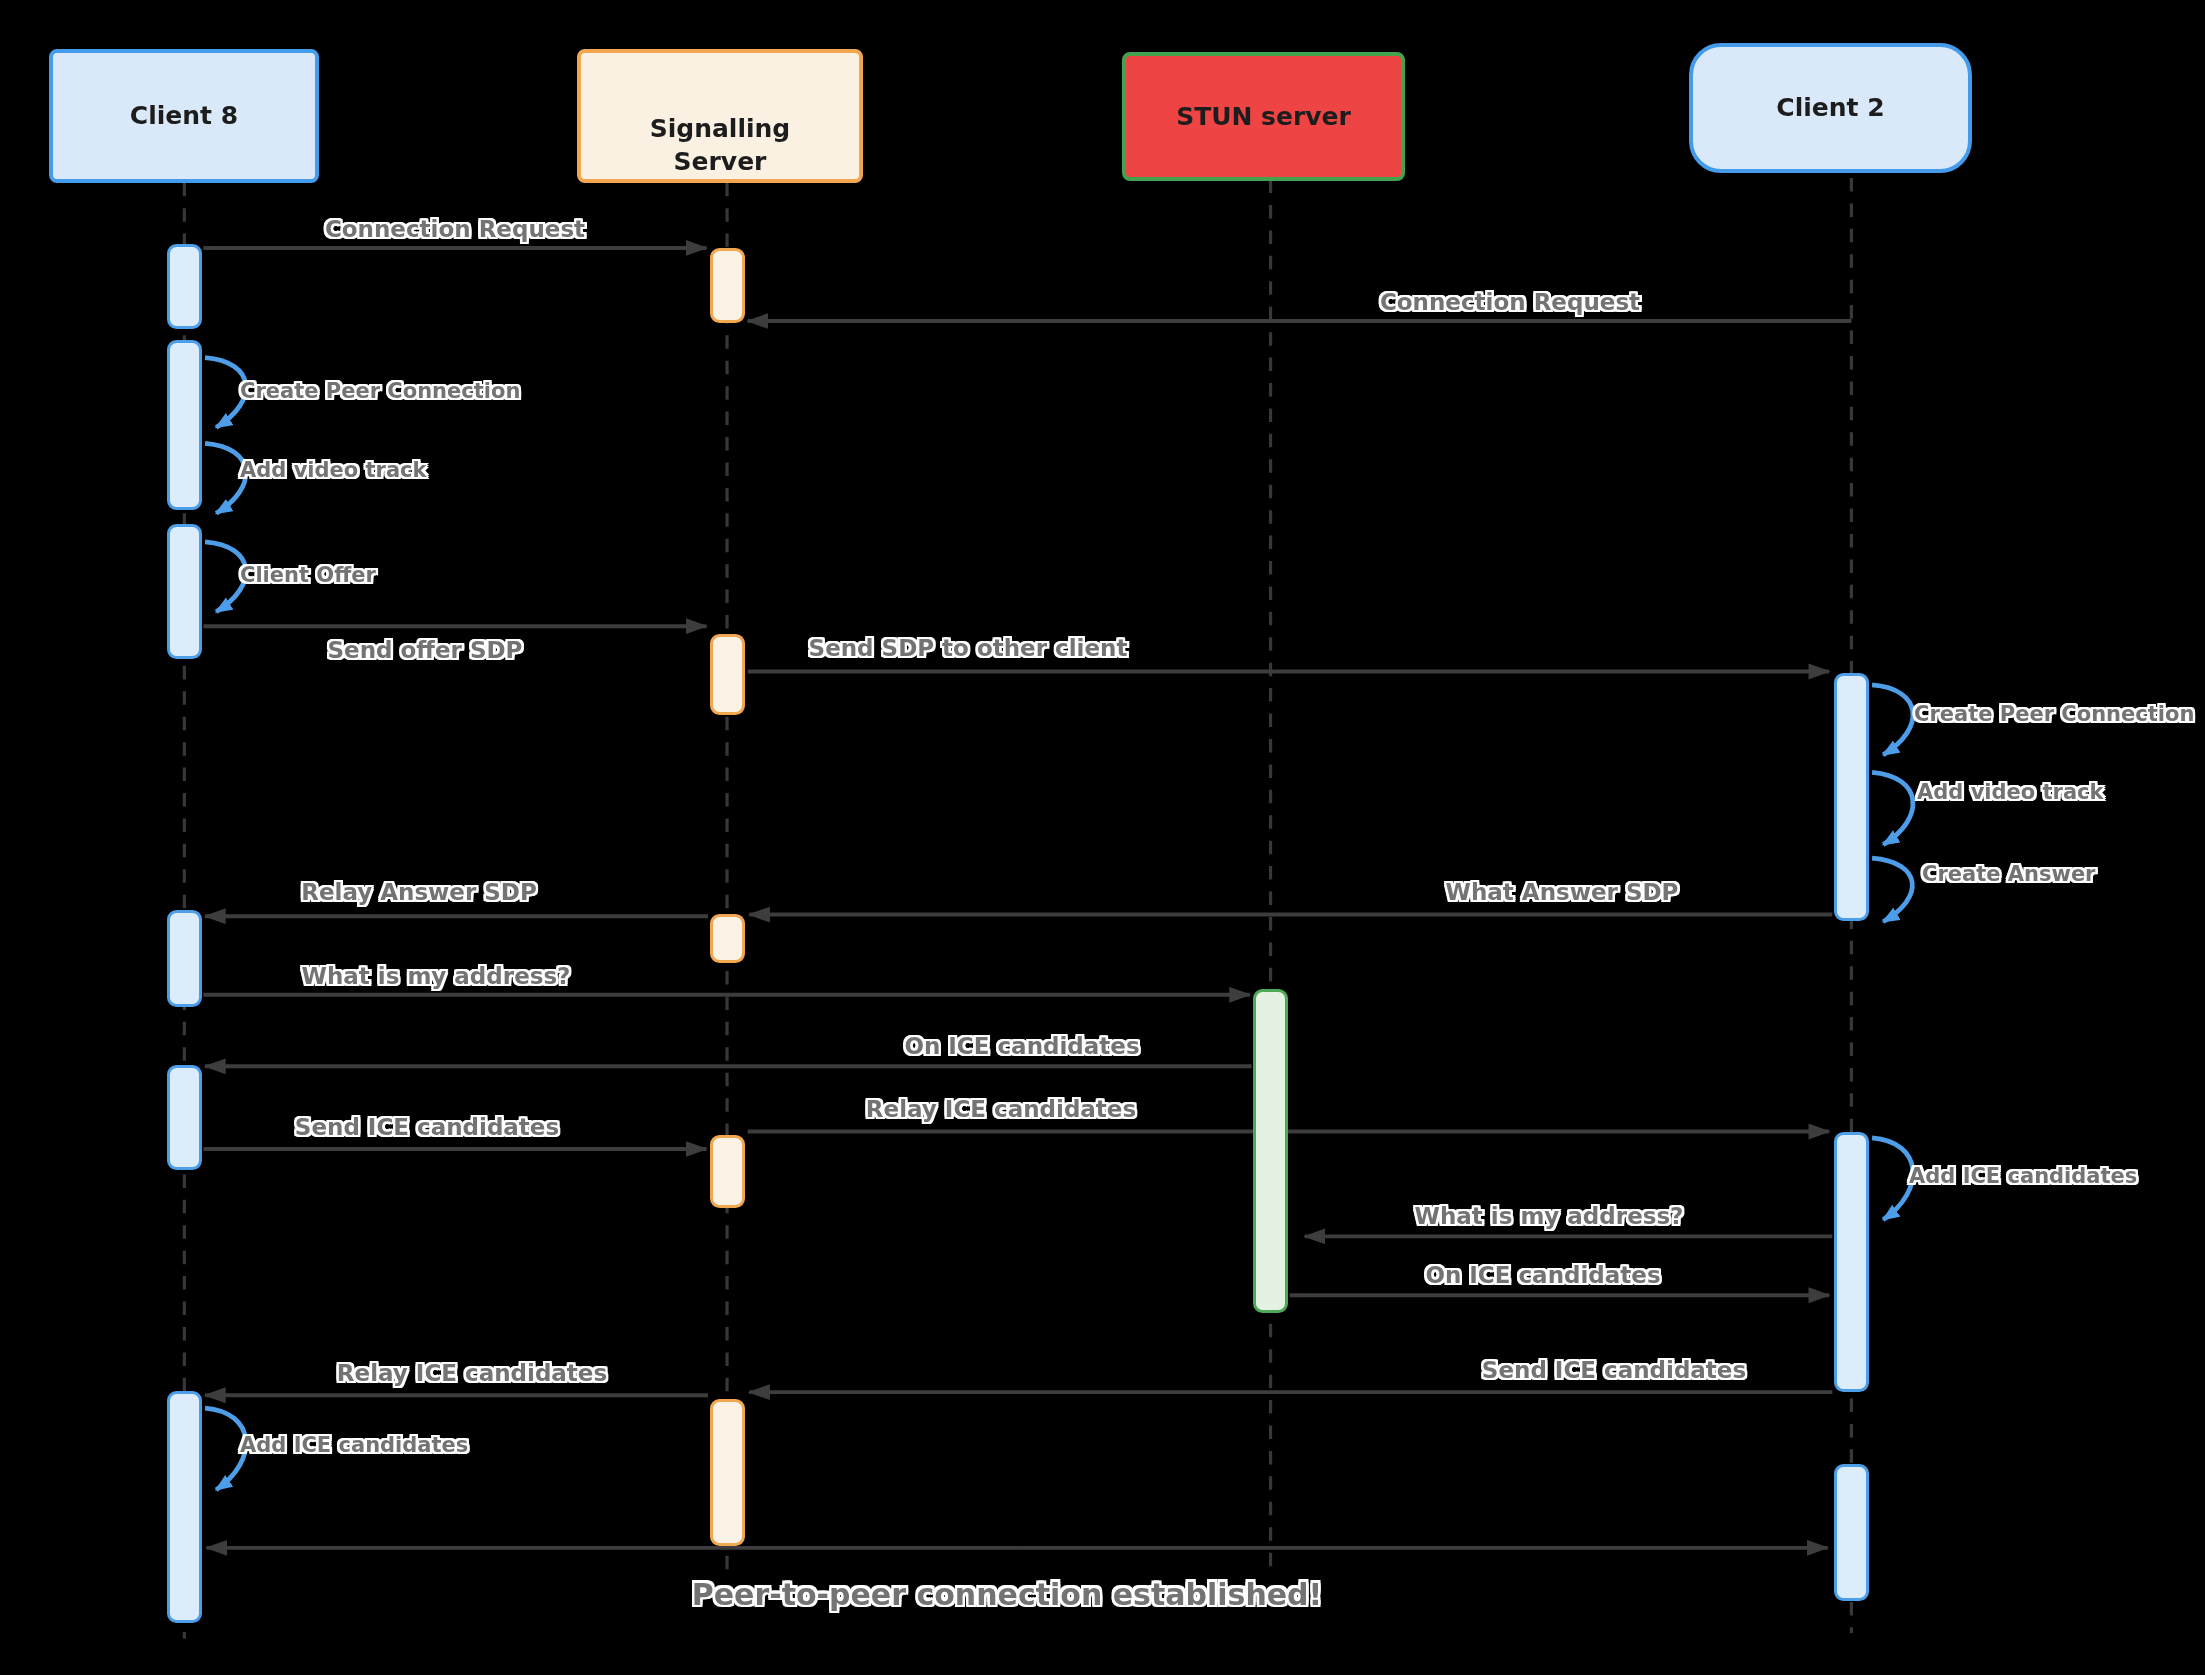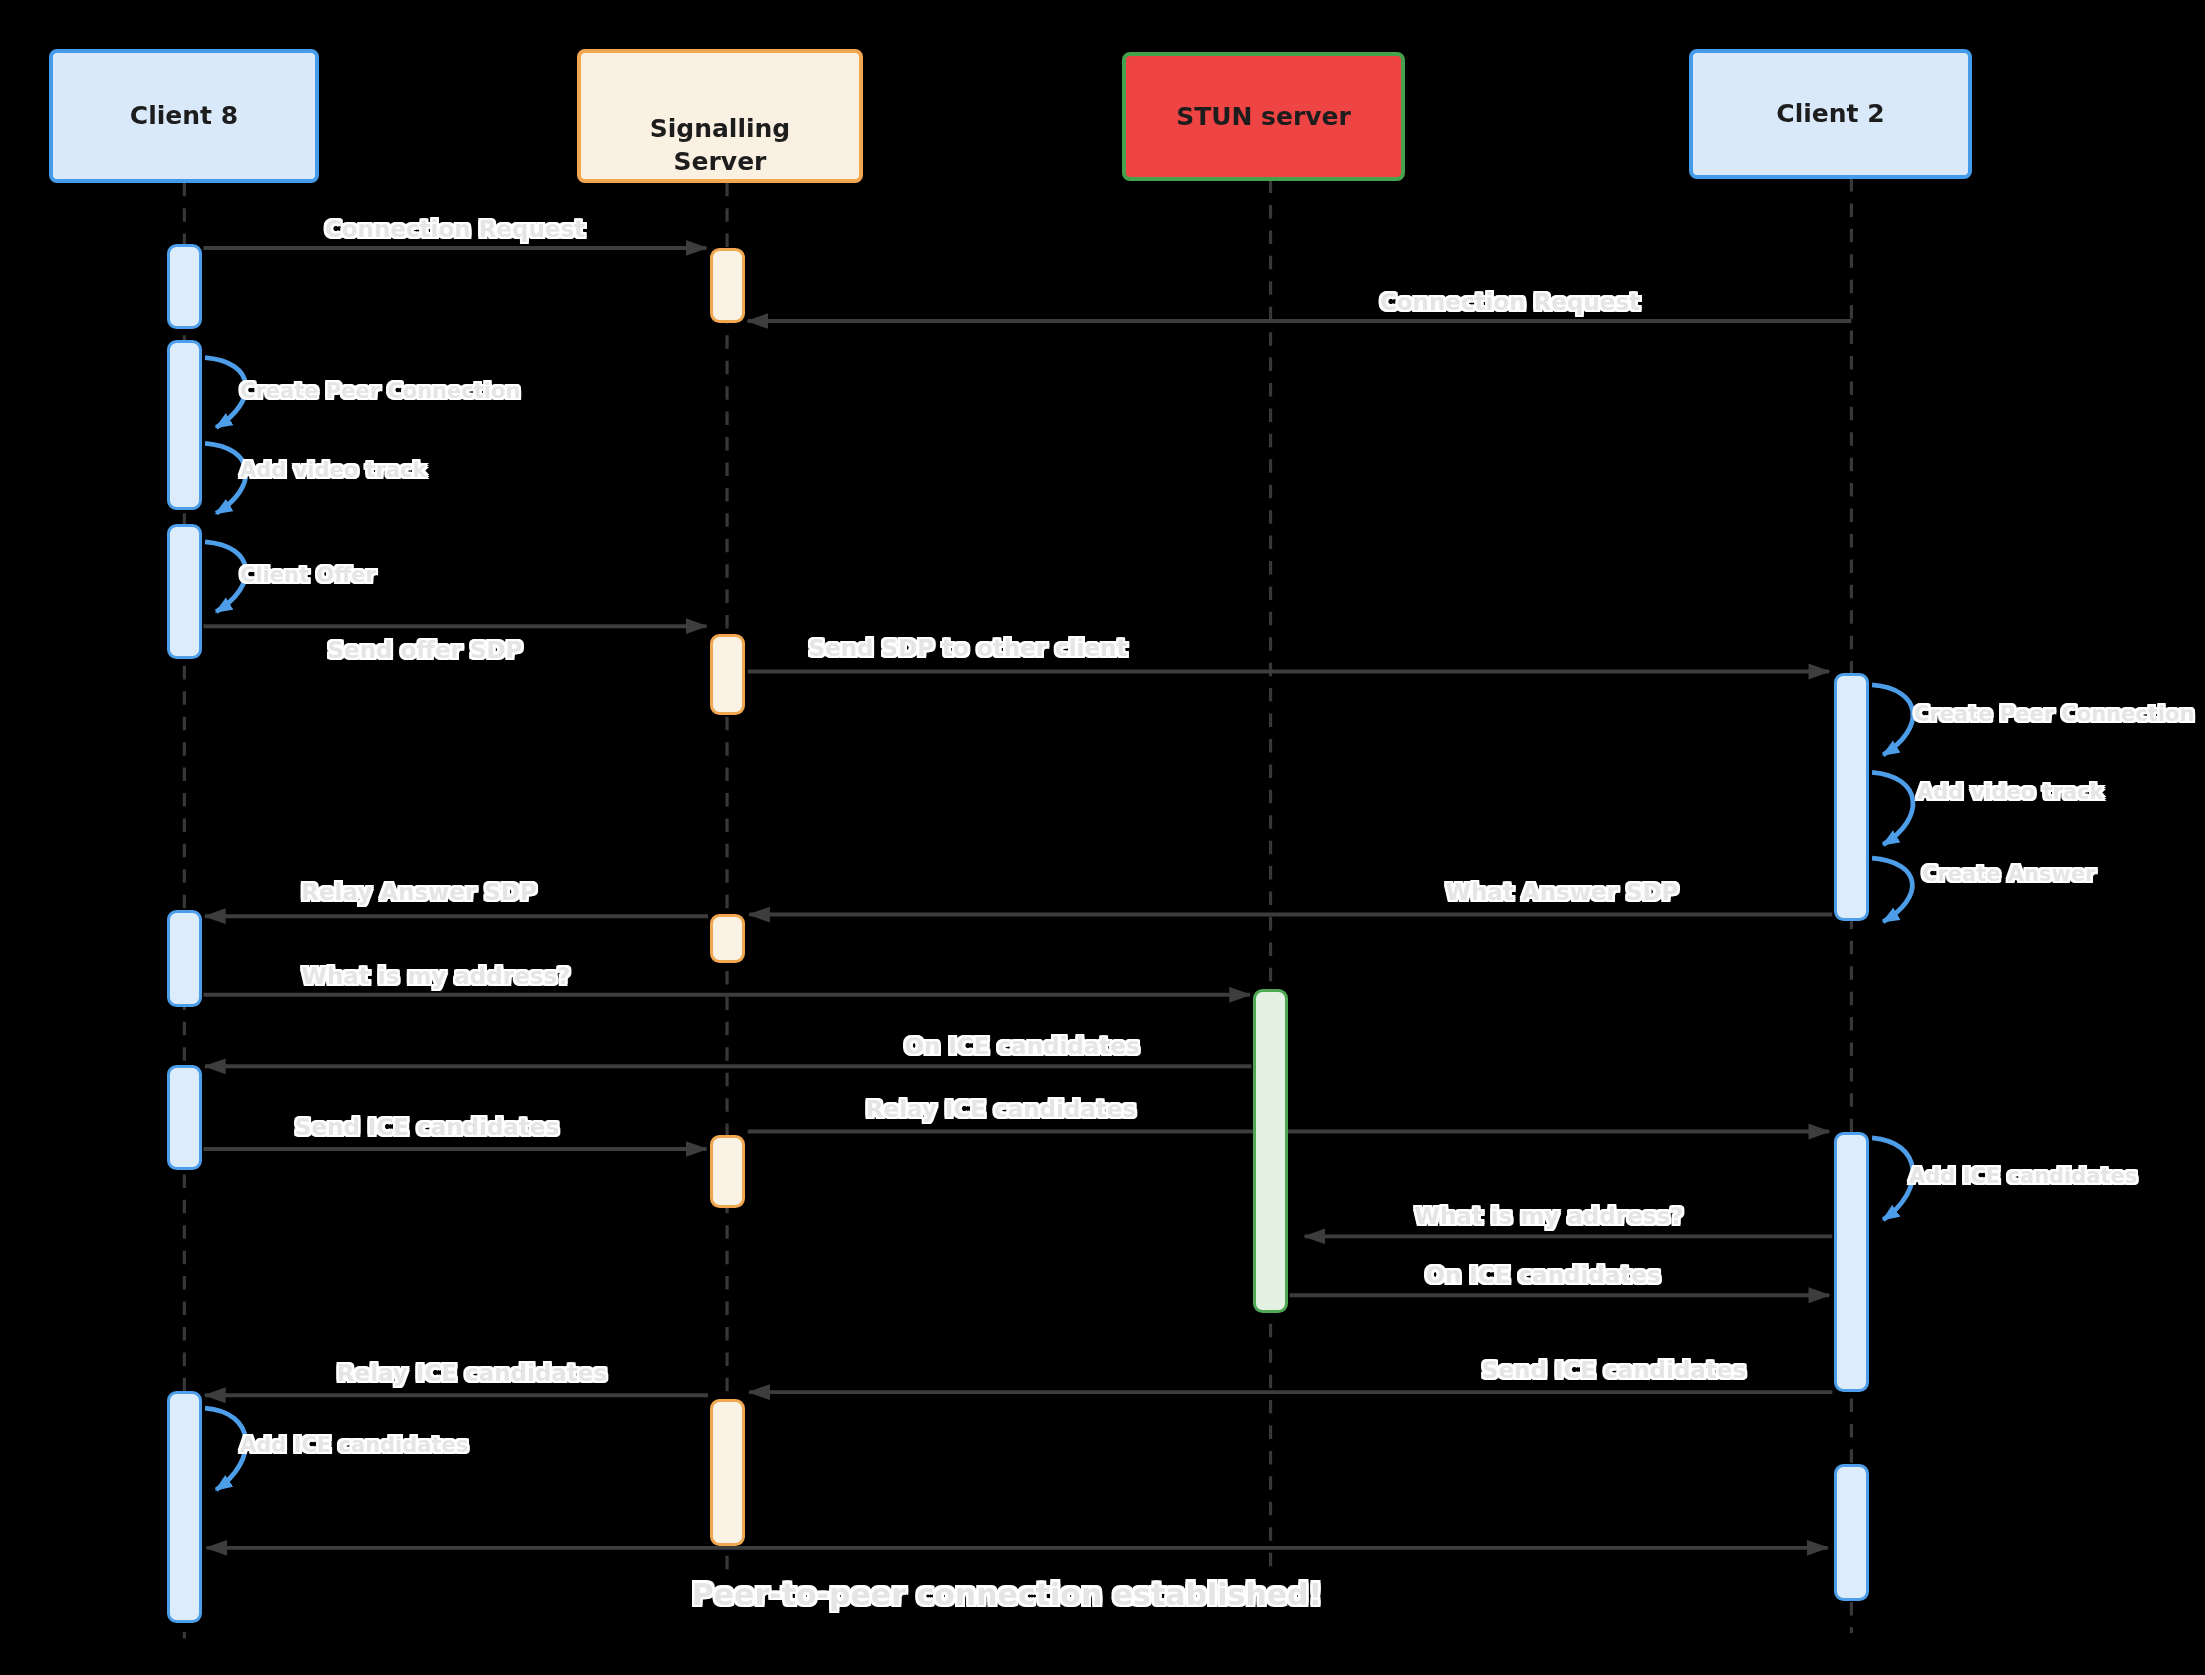--- a/index.html
+++ b/index.html
@@ -11,21 +11,21 @@
   .bar.blue{background:#ddecfb;border-color:#4d9ee9;}
   .bar.orange{background:#faf2e4;border-color:#f0a74f;}
   .bar.green{background:#e4f2e4;border-color:#4fa855;}
   .actor{position:absolute;z-index:4;border-radius:8px;border:4px solid;
          display:flex;align-items:center;justify-content:center;text-align:center;
          font-weight:bold;font-size:25px;color:#1d1d1d;line-height:1.35;}
   .actor.blue{background:#d9e9f9;border-color:#449be9;}
   .actor.orange{background:#faf1e3;border-color:#f0a74f;align-items:flex-end;}
   .actor.green{background:#ef4444;border-color:#44a14c;}
   .lbl{position:absolute;z-index:3;white-space:nowrap;font-weight:bold;font-size:23px;
-       color:#e5e5e5;transform:translate(-50%,-50%);
+       color:#737373;transform:translate(-50%,-50%);
        text-shadow:-2.4px -2.4px 0 #fff,0 -2.4px 0 #fff,2.4px -2.4px 0 #fff,-2.4px 0 0 #fff,
                    2.4px 0 0 #fff,-2.4px 2.4px 0 #fff,0 2.4px 0 #fff,2.4px 2.4px 0 #fff,
                    -1.6px -1.6px 0 #fff,1.6px 1.6px 0 #fff,1.6px -1.6px 0 #fff,-1.6px 1.6px 0 #fff;}
   .lbl.left{transform:translate(0,-50%);}
   .lbl.selfmsg{font-size:21px;}
   .lbl.note{font-size:30px;}
 </style>
 </head>
 <body>
 
@@ -92,21 +92,21 @@
 
   <div class="actor blue" style="left:49px;top:49px;width:262px;height:126px;">
     <span>Client 8</span>
   </div>
   <div class="actor orange" style="left:577px;top:49px;width:278px;height:126px;">
     <span style="display:inline-block;width:175px;">Signalling Server</span>
   </div>
   <div class="actor green" style="left:1122px;top:52px;width:275px;height:121px;">
     <span>STUN server</span>
   </div>
-  <div class="actor blue" style="left:1689px;top:49px;width:275px;height:122px;">
+  <div class="actor blue" style="left:1689px;top:43px;width:275px;height:122px;border-radius:32px;">
     <span>Client 2</span>
   </div>
 
   <div class="lbl" style="left:455px;top:229px;">Connection Request</div>
   <div class="lbl" style="left:1510px;top:302px;">Connection Request</div>
   <div class="lbl selfmsg left" style="left:240px;top:391px;">Create Peer Connection</div>
   <div class="lbl selfmsg left" style="left:240px;top:470px;">Add video track</div>
   <div class="lbl selfmsg left" style="left:240px;top:575px;">Client Offer</div>
   <div class="lbl" style="left:425px;top:650px;">Send offer SDP</div>
   <div class="lbl" style="left:968px;top:648px;">Send SDP to other client</div>

